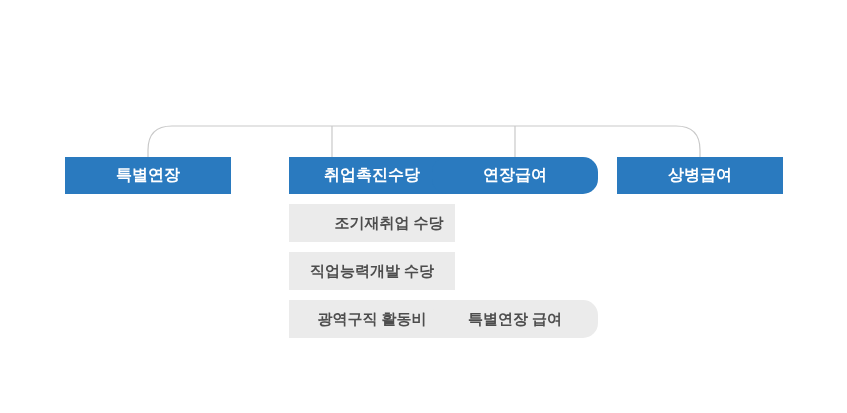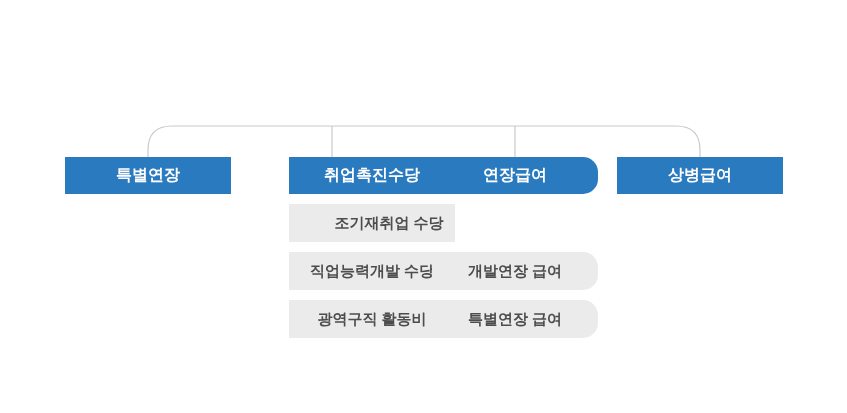--- a/index.html
+++ b/index.html
@@ -100,16 +100,15 @@
 
   <div class="hdr col-0 row-hdr">특별연장</div>
   <div class="hdr col-1 row-hdr">취업촉진수당</div>
   <div class="hdr col-2 row-hdr">연장급여</div>
   <div class="hdr col-3 row-hdr">상병급여</div>
 
   <div class="sub col-1 row-0">조기재취업 수당</div>
   <div class="sub col-1 row-2">광역구직 활동비</div>
   <div class="sub col-1 row-1">직업능력개발 수당</div>
 
-  <div class="sub col-2 row-1">개발연장 급여</div>
   <div class="sub col-2 row-2">특별연장 급여</div>
 
 </div>
 
 </body></html>

